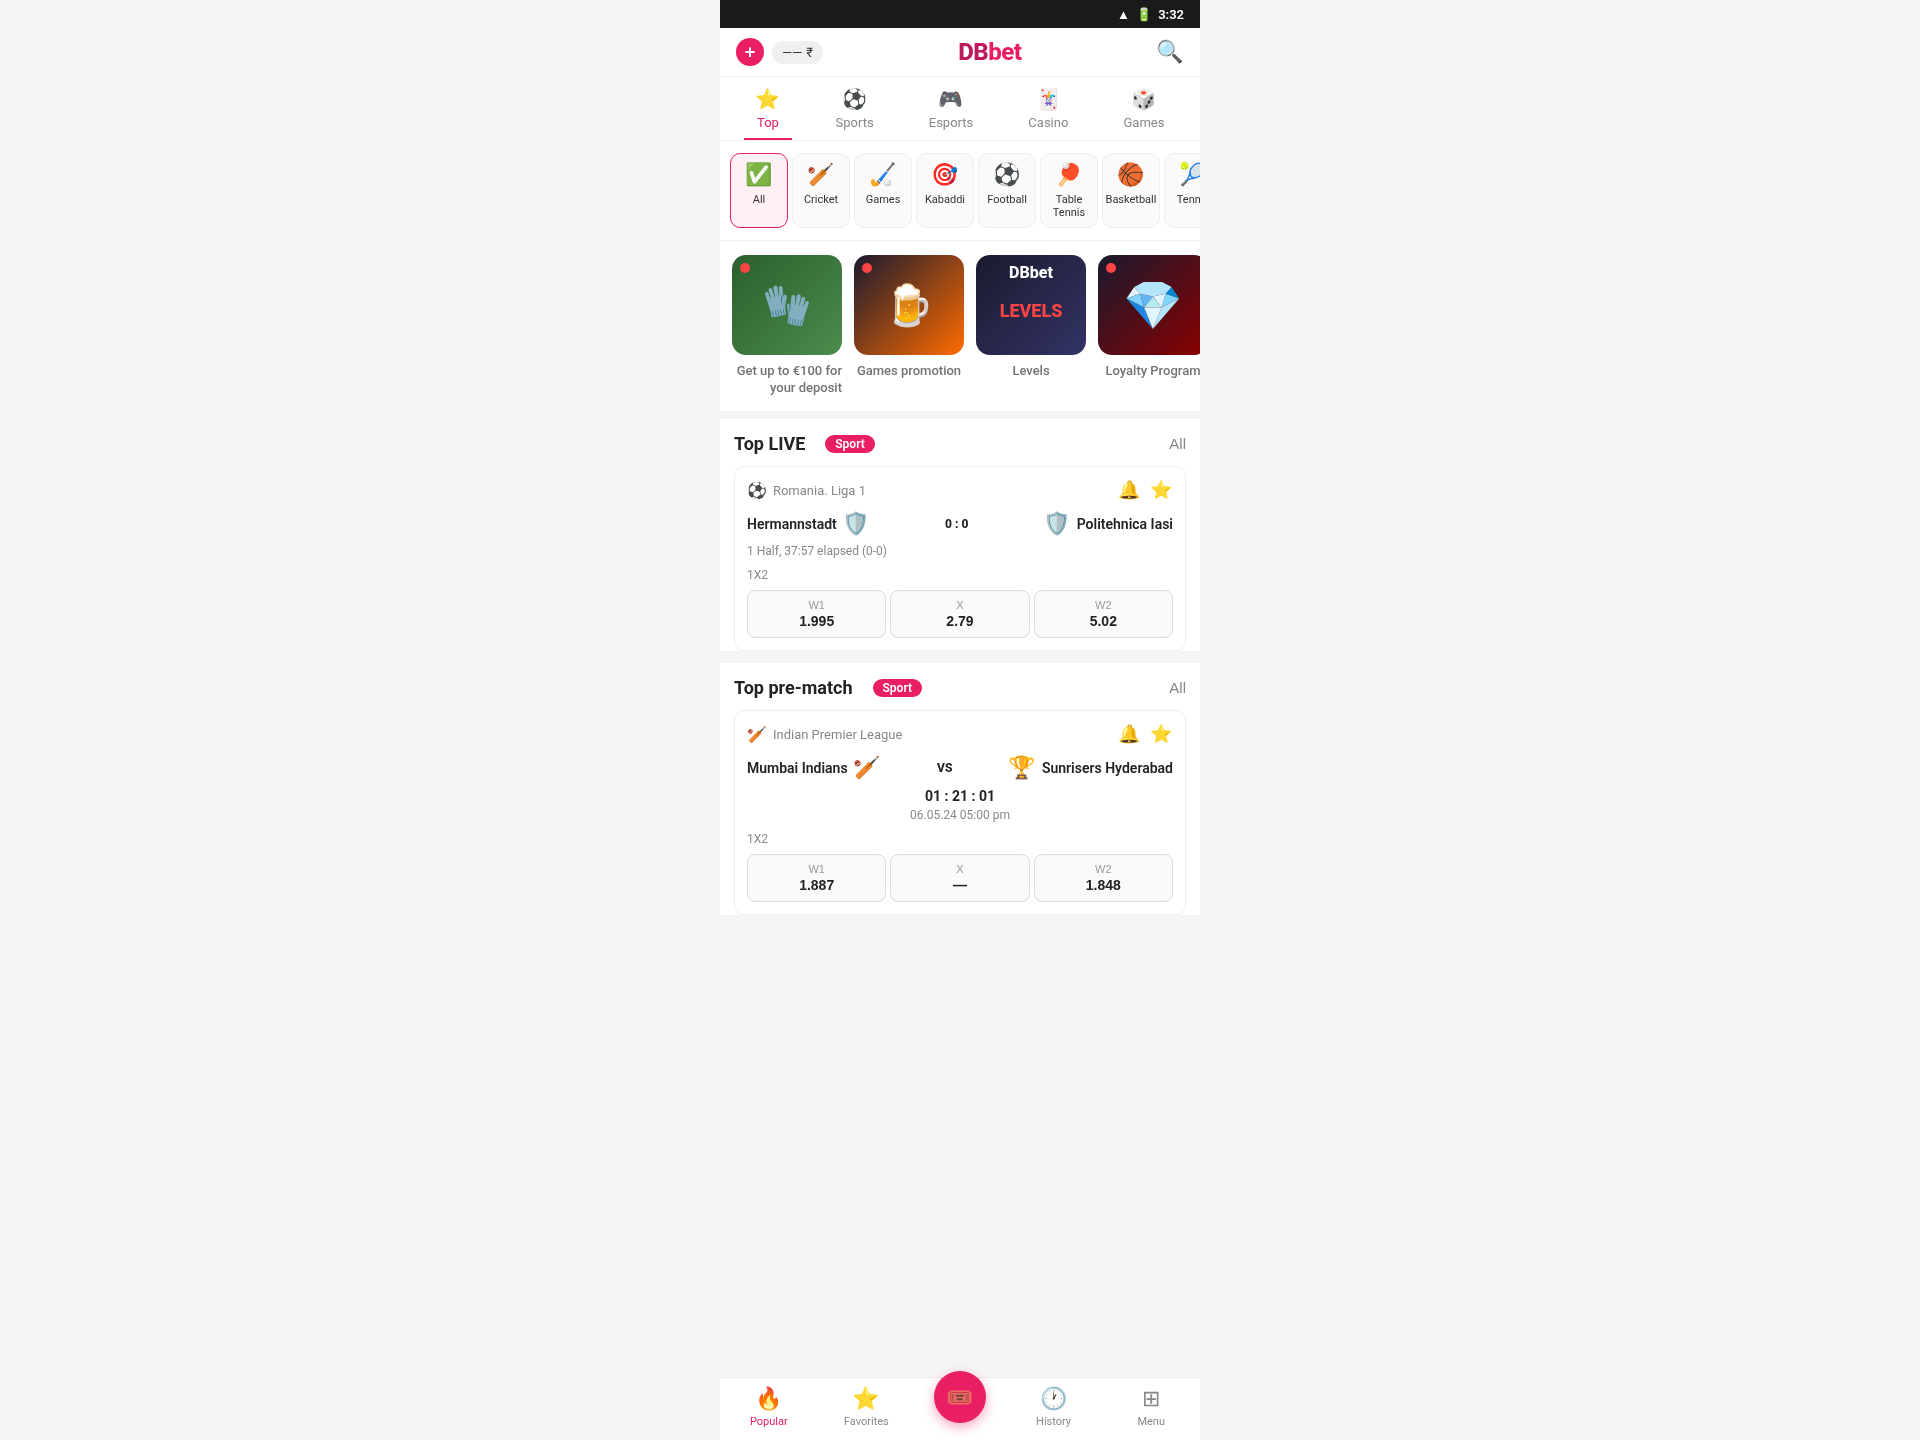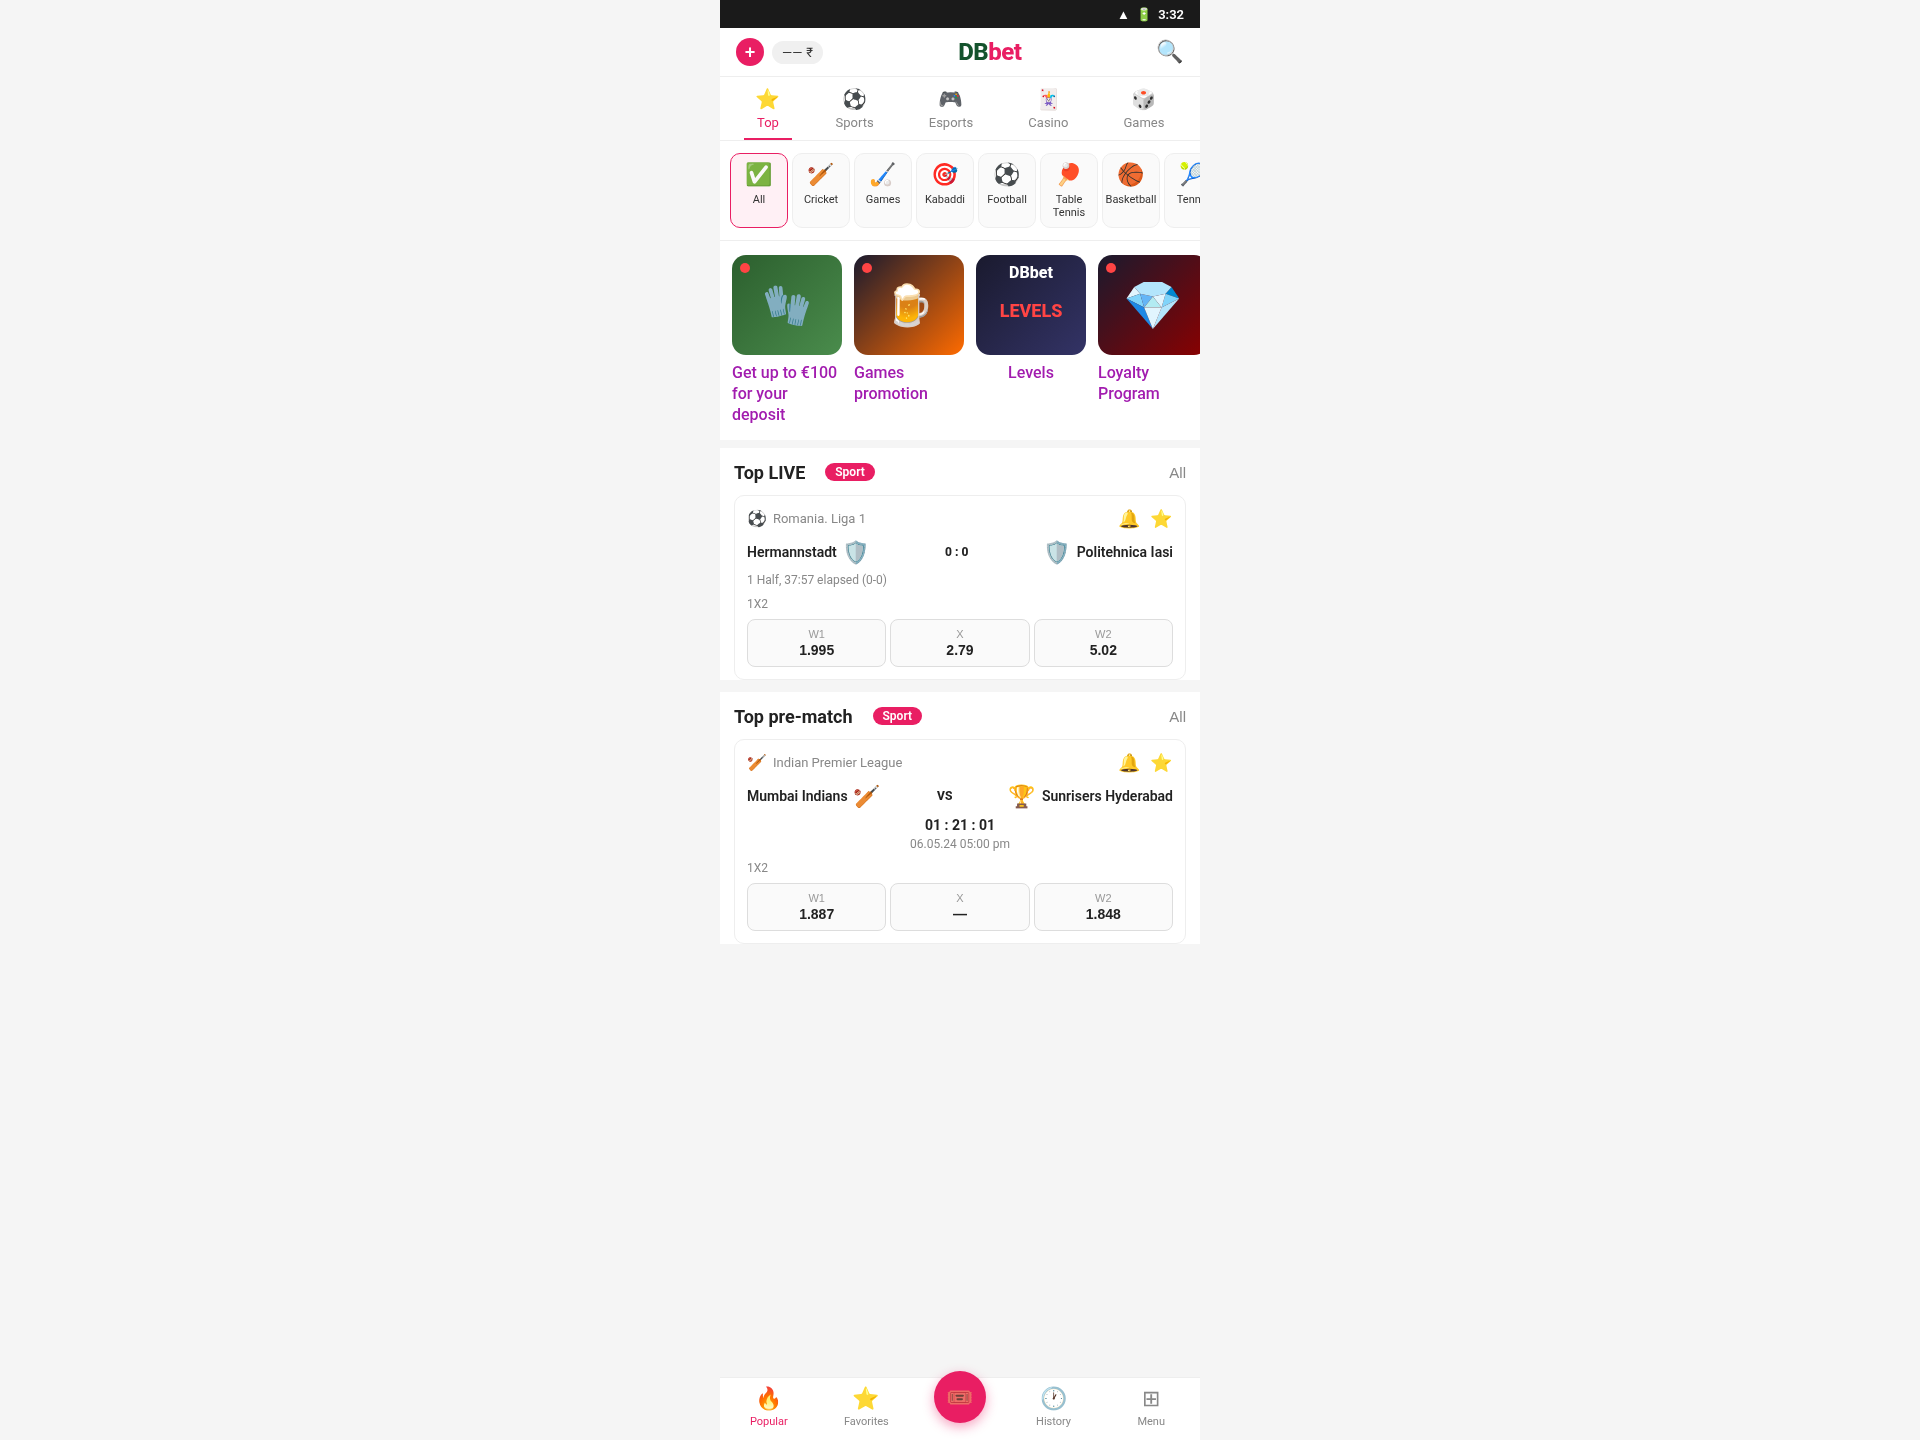--- a/index.html
+++ b/index.html
@@ -166,23 +166,23 @@
       justify-content: center;
       font-size: 36px;
       position: relative;
       overflow: hidden;
     }
     .promo-img-1 { background: linear-gradient(135deg, #2c5f2e, #4a8c4c); }
     .promo-img-2 { background: linear-gradient(135deg, #1a1a2e, #ff6b00); }
     .promo-img-3 { background: linear-gradient(135deg, #1a1a2e, #333366); }
     .promo-img-4 { background: linear-gradient(135deg, #1a1a2e, #8b0000); }
     .promo-label {
-      font-size: 16px;
-      color: #a21caf;
-      text-align: left;
+      font-size: 13px;
+      color: #737373;
+      text-align: right;
       font-weight: 500;
       line-height: 1.3;
     }
     .promo-dot {
       position: absolute;
       top: 8px;
       left: 8px;
       width: 10px;
       height: 10px;
       border-radius: 50%;
@@ -386,21 +386,21 @@
 
   <div class="header">
     <div class="header-left">
       <button class="add-btn">+</button>
       <div class="balance-chip">
         <span>——</span>
         <span>₹</span>
       </div>
     </div>
     <div class="logo">
-      <span style="color:#14532d">DB</span><span style="color:#e91e63">bet</span>
+      <span style="color:#be185d">DB</span><span style="color:#e91e63">bet</span>
     </div>
     <button class="search-btn">🔍</button>
   </div>
 
   <div class="nav-tabs">
     <div class="nav-tab active">
       <span class="tab-icon">⭐</span>
       <span>Top</span>
     </div>
     <div class="nav-tab">

